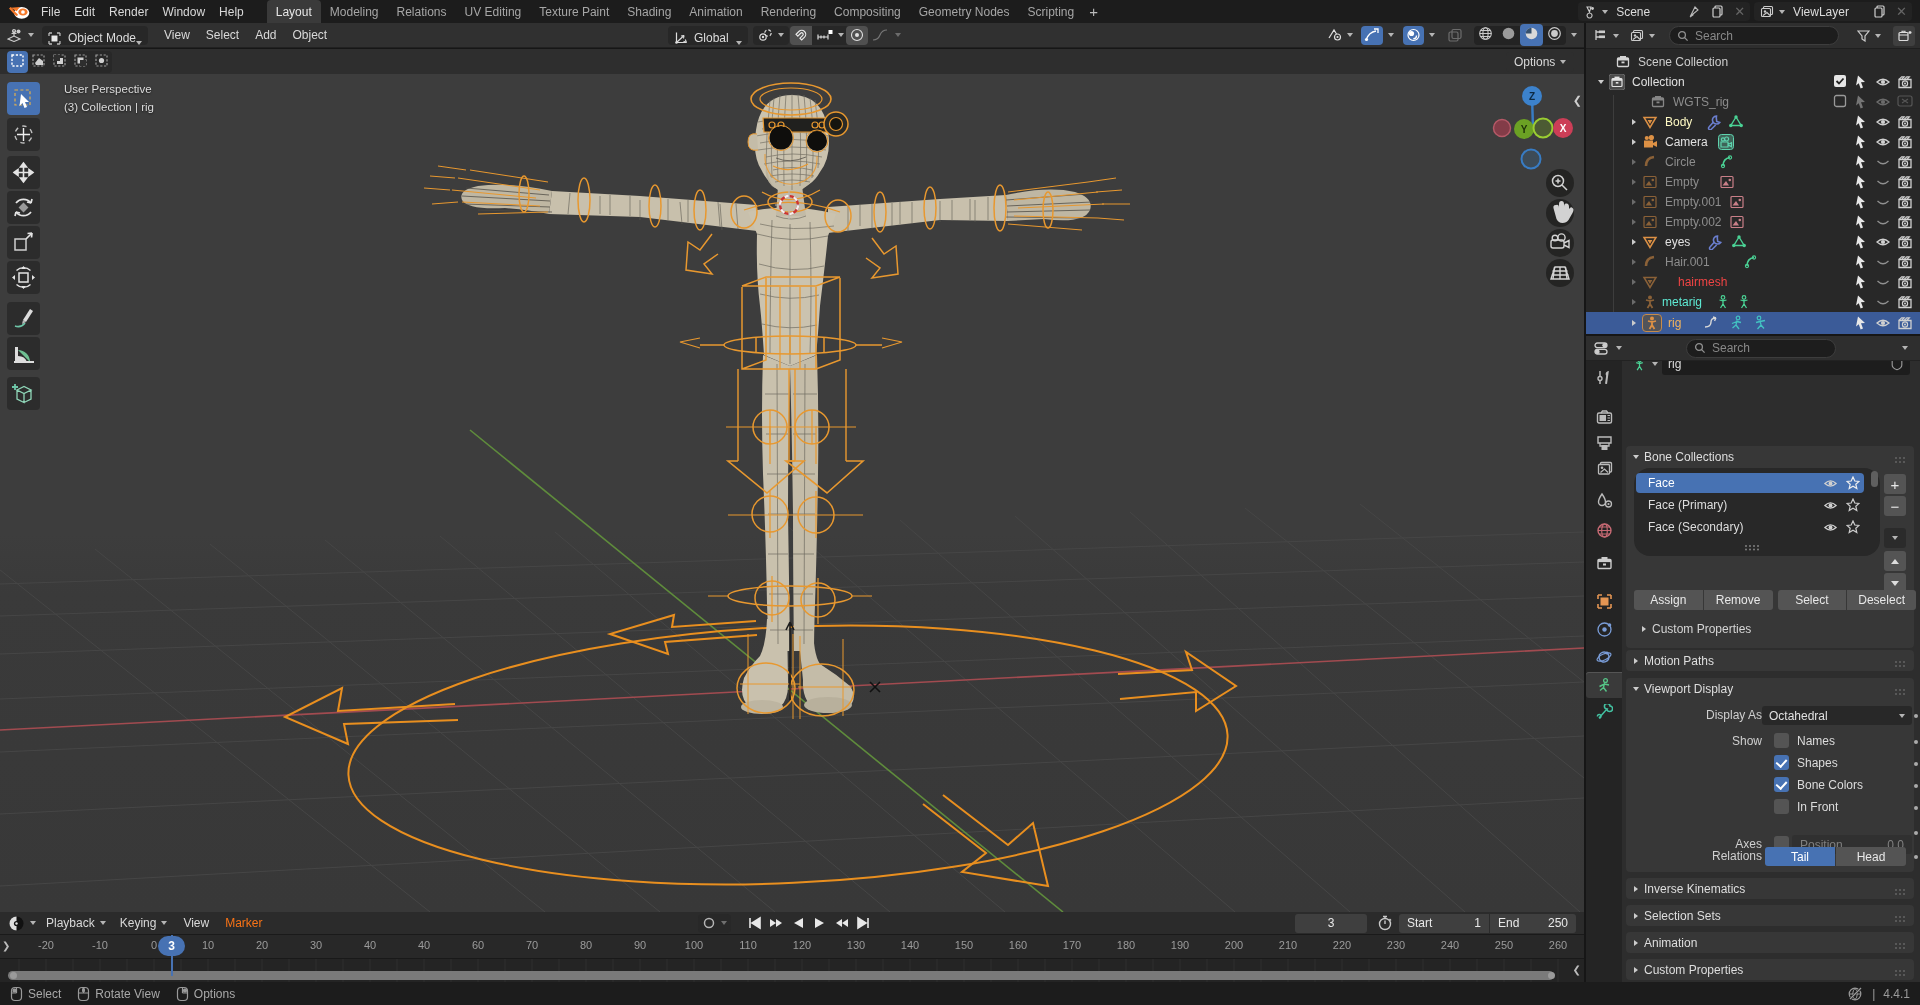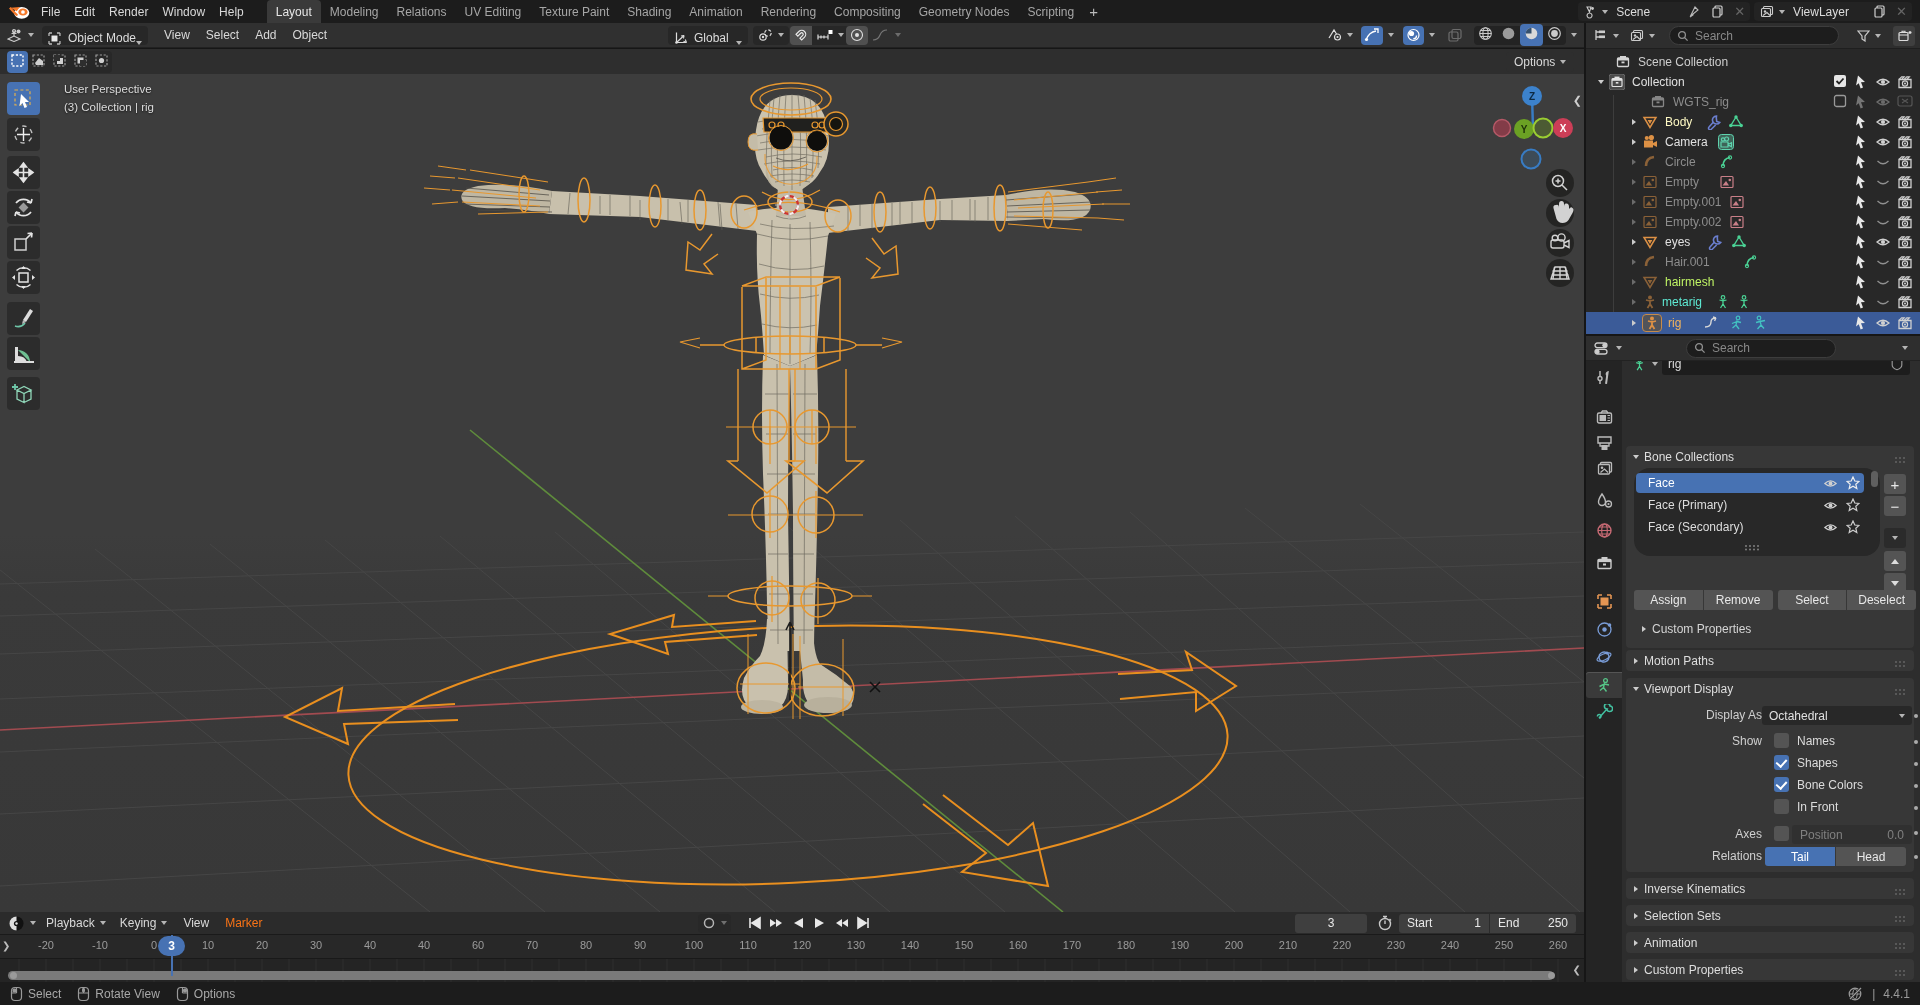--- a/index.html
+++ b/index.html
@@ -899,21 +899,21 @@
         </svg>
         <svg class="ic rt" style="right:7px" width="16" height="16" viewBox="0 0 16 16">
           <use href="#cam"></use>
         </svg>
       </div>
   <div class="orow" style="top:223px">
         <span class="exp dim2" style="margin-left:46px"></span>
         <svg class="ic dim" width="16" height="16" viewBox="0 0 16 16">
           <use href="#mesh"></use>
         </svg>
-        <span style="margin-left:7px;color:#bef264">hairmesh</span>
+        <span style="margin-left:20px;color:#ef4444">hairmesh</span>
         <svg class="ic " style="margin-left:7px" width="16" height="16" viewBox="0 0 16 16">
           <use href="#wrd"></use>
         </svg>
         <svg class="ic " style="margin-left:6px" width="16" height="16" viewBox="0 0 16 16">
           <use href="#meshdd"></use>
         </svg>
         <svg class="ic rt" style="right:51px" width="16" height="16" viewBox="0 0 16 16">
           <use href="#ptr"></use>
         </svg>
         <svg class="ic rt" style="right:29px" width="16" height="16" viewBox="0 0 16 16">
@@ -1205,21 +1205,21 @@
           <span class="cblab">Shapes</span>
         </div>
    <div class="prow" style="top:98px">
           <span class="cb on" style="left:140px"></span>
           <span class="cblab">Bone Colors</span>
         </div>
    <div class="prow" style="top:120px">
           <span class="cb" style="left:140px"></span>
           <span class="cblab">In Front</span>
         </div>
-   <div class="prow" style="top:147px">
+   <div class="prow" style="top:157px">
           <span class="plab">Axes</span>
           <span class="cb"></span>
      <div class="row" style="position:absolute;left:158px;width:120px;height:19px;background:#303030;border-radius:3px;color:#808080;padding:0 8px">Position<span style="margin-left:auto">0.0</span></div>
    </div>
    <div class="prow" style="top:169px">
           <span class="plab">Relations</span>
      <div class="btn blue" style="position:absolute;left:131px;top:0;width:70px;border-radius:3px 0 0 3px;height:19px">Tail</div>
      <div class="btn" style="position:absolute;left:202px;top:0;width:70px;border-radius:0 3px 3px 0;height:19px">Head</div>
    </div>
   </div>

